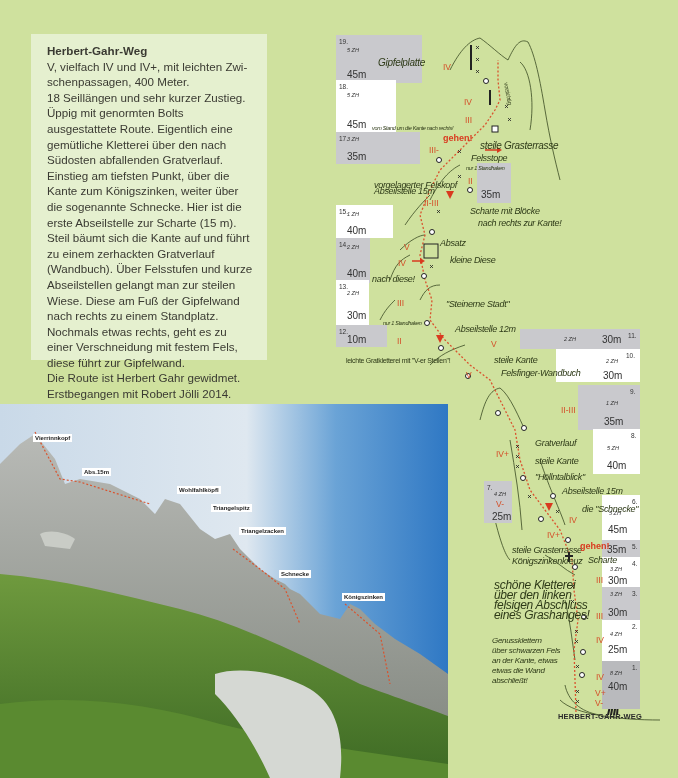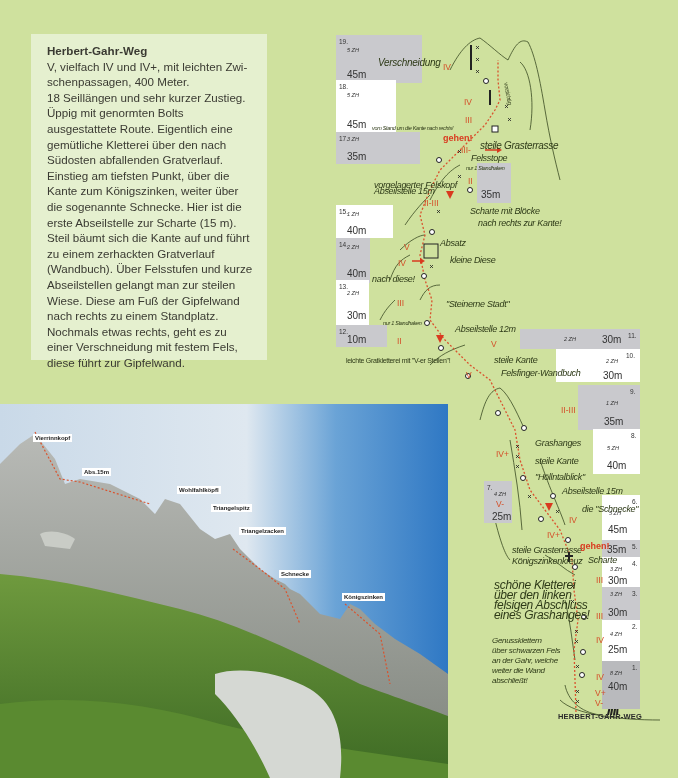--- a/index.html
+++ b/index.html
@@ -23,20 +23,21 @@
   .photo{position:absolute;left:0;top:404px;width:448px;height:374px;overflow:hidden;}
   .photo .plabel{position:absolute;background:#ffffff;color:#222;font-size:6px;font-weight:bold;padding:0 2px;line-height:8px;white-space:nowrap;}
 </style>
 </head>
 <body>
 
 <div class="textbox">
   <p class="title">Herbert-Gahr-Weg</p>
   <p>V, vielfach IV und IV+, mit leichten Zwi-schenpassagen, 400 Meter.</p>
   <p>18 Seillängen und sehr kurzer Zustieg. Üppig mit genormten Bolts ausgestattete Route. Eigentlich eine gemütliche Kletterei über den nach Südosten abfallenden Gratverlauf. Einstieg am tiefsten Punkt, über die Kante zum Königszinken, weiter über die sogenannte Schnecke. Hier ist die erste Abseilstelle zur Scharte (15 m). Steil bäumt sich die Kante auf und führt zu einem zerhackten Gratverlauf (Wandbuch). Über Felsstufen und kurze Abseilstellen gelangt man zur steilen Wiese. Diese am Fuß der Gipfelwand nach rechts zu einem Standplatz. Nochmals etwas rechts, geht es zu einer Verschneidung mit festem Fels, diese führt zur Gipfelwand.</p>
+  <p>Die Route ist Herbert Gahr gewidmet. Erstbegangen mit Robert Jölli 2014.</p>
 </div>
 
 <svg class="topo" width="678" height="778" viewBox="0 0 678 778">
   <g fill="none" stroke="#3a4a22" stroke-width="0.8">
 
     <path d="M450 70 C460 50 470 40 480 38 C490 45 500 55 508 60 C515 45 520 38 528 42 C535 55 540 80 545 110 C550 140 555 160 560 180"></path>
     <path d="M520 62 C530 70 535 100 530 130"></path>
     <path d="M430 200 C440 180 450 170 460 165"></path>
     <path d="M405 225 C415 210 425 200 430 195"></path>
     <path d="M400 250 C410 240 420 235 425 235"></path>
@@ -207,67 +208,67 @@
   <span class="zh" style="left:8px;top:11px;">4 ZH</span>
   <span class="len" style="left:6px;top:24px;">25m</span>
   <span class="num" style="left:30px;">2.</span>
 </div>
 <div class="pitch dark" style="left:602px;top:661px;width:38px;height:48px;">
   <span class="zh" style="left:8px;top:9px;">8 ZH</span>
   <span class="len" style="left:6px;top:20px;">40m</span>
   <span class="num" style="left:30px;">1.</span>
 </div>
 
-<span class="lbl" style="left:378px;top:57px;font-size:10px;">Verschneidung</span>
+<span class="lbl" style="left:378px;top:57px;font-size:10px;">Gipfelplatte</span>
 <span class="lbl sm" style="left:372px;top:125px;">vom Stand um die Kante nach rechts!</span>
 <span class="red" style="left:443px;top:133px;">gehen!</span>
 <span class="lbl" style="left:480px;top:140px;font-size:10px;">steile Grasterrasse</span>
 <span class="lbl" style="left:471px;top:153px;">Felsstope</span>
 <span class="lbl sm" style="left:466px;top:165px;">nur 1 Standhaken</span>
 <span class="lbl" style="left:374px;top:180px;">vorgelagerter Felskopf</span>
 <span class="lbl" style="left:374px;top:186px;">Abseilstelle 15m</span>
 <span class="lbl" style="left:470px;top:206px;">Scharte mit Blöcke</span>
 <span class="lbl" style="left:450px;top:218px;margin-left:28px;">nach rechts zur Kante!</span>
 <span class="lbl" style="left:440px;top:238px;">Absatz</span>
 <span class="lbl" style="left:450px;top:255px;">kleine Diese</span>
 <span class="lbl" style="left:372px;top:274px;">nach diese!</span>
 <span class="lbl" style="left:446px;top:299px;">"Steinerne Stadt"</span>
 <span class="lbl sm" style="left:383px;top:320px;">nur 1 Standhaken</span>
 <span class="lbl" style="left:455px;top:324px;">Abseilstelle 12m</span>
 <span class="lbl" style="left:346px;top:357px;font-style:normal;font-size:7px;">leichte Gratkletterei mit "V-er Stellen"!</span>
 <span class="lbl" style="left:494px;top:355px;">steile Kante</span>
 <span class="lbl" style="left:501px;top:368px;">Felsfinger-Wandbuch</span>
-<span class="lbl" style="left:535px;top:438px;">Grashanges</span>
+<span class="lbl" style="left:535px;top:438px;">Gratverlauf</span>
 <span class="lbl" style="left:535px;top:456px;">steile Kante</span>
 <span class="lbl" style="left:535px;top:472px;">"Höllntalblick"</span>
 <span class="lbl" style="left:562px;top:486px;">Abseilstelle 15m</span>
 <span class="lbl" style="left:582px;top:504px;">die "Schnecke"</span>
 <span class="lbl" style="left:512px;top:545px;">steile Grasterrasse</span>
 <span class="red" style="left:580px;top:541px;">gehen!</span>
 <span class="lbl" style="left:512px;top:556px;">Königszinkenkreuz</span>
 <span class="lbl" style="left:588px;top:555px;">Scharte</span>
 <div class="lbl" style="left:494px;top:580px;line-height:10px;font-size:12px;">
   <div>schöne Kletterei</div>
   <div>über den linken</div>
   <div>felsigen Abschluss</div>
   <div>eines Grashanges!</div>
 </div>
 <div class="lbl" style="left:492px;top:636px;line-height:10px;font-size:8px;">
   <div>Genussklettern</div>
   <div>über schwarzen Fels</div>
-  <div>an der Gahr, welche</div>
-  <div>weiter die Wand</div>
+  <div>an der Kante, etwas</div>
+  <div>etwas die Wand</div>
   <div>abschließt!</div>
 </div>
 <span class="lbl sm" style="left:509px;top:82px;transform:rotate(80deg);transform-origin:left top;font-size:6px;font-style:normal;">vorsichtig</span>
 
 <span class="grade" style="left:443px;top:62px;">IV</span>
 <span class="grade" style="left:464px;top:97px;">IV</span>
 <span class="grade" style="left:465px;top:115px;">III</span>
-<span class="grade" style="left:429px;top:145px;margin-left:32px;">III-</span>
+<span class="grade" style="left:429px;top:145px;">III-</span>
 <span class="grade" style="left:468px;top:176px;">II</span>
 <span class="grade" style="left:424px;top:198px;">II-III</span>
 <span class="grade" style="left:404px;top:242px;">V</span>
 <span class="grade" style="left:398px;top:258px;">IV</span>
 <span class="grade" style="left:397px;top:298px;">III</span>
 <span class="grade" style="left:397px;top:336px;">II</span>
 <span class="grade" style="left:491px;top:339px;">V</span>
 <span class="grade" style="left:466px;top:370px;">V</span>
 <span class="grade" style="left:561px;top:405px;">II-III</span>
 <span class="grade" style="left:496px;top:449px;">IV+</span>

